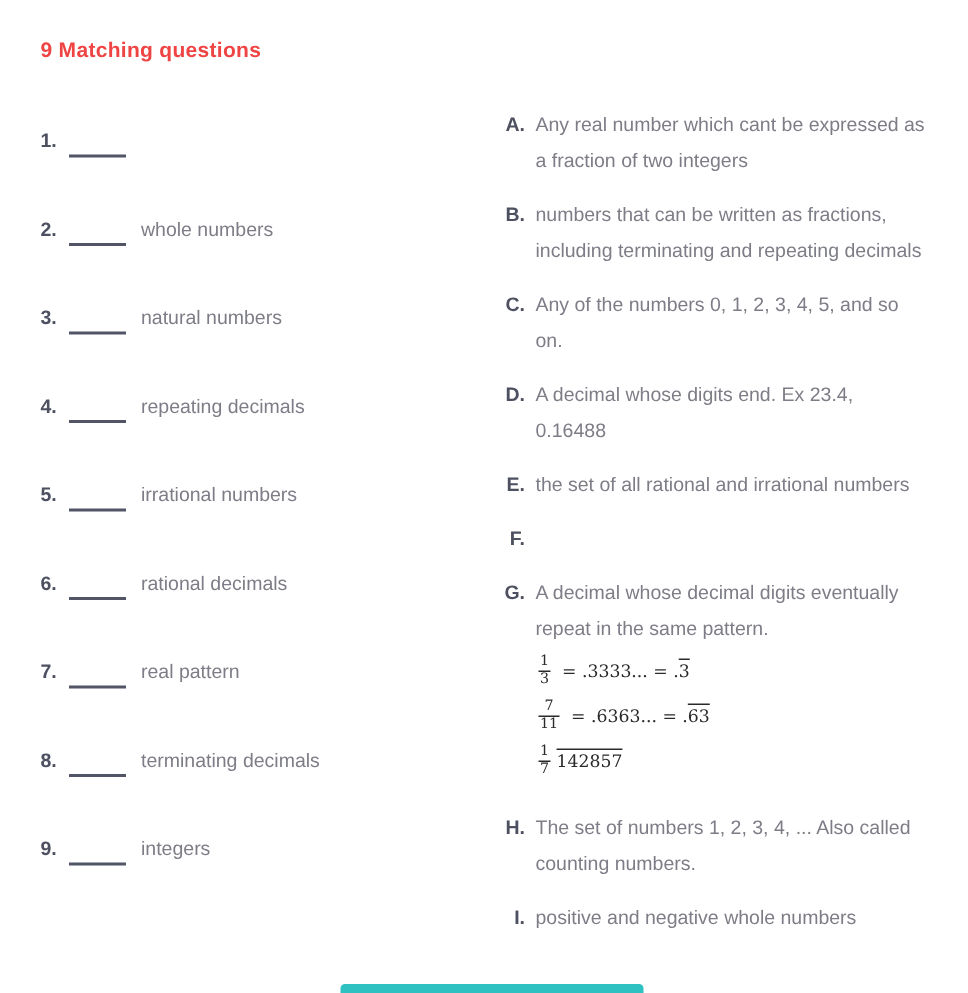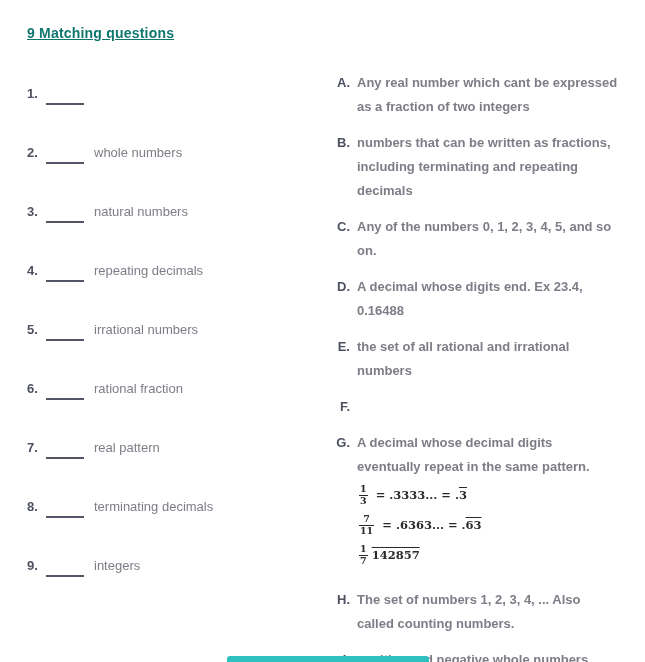--- a/index.html
+++ b/index.html
@@ -3,43 +3,42 @@
 <meta charset="utf-8">
 <style>
   html,body{margin:0;padding:0;background:#fff;}
   body{
     width:645px;height:662px;position:relative;overflow:hidden;
     font-family:"Liberation Sans",sans-serif;
     -webkit-font-smoothing:antialiased;
   }
   .page{padding:25px 27px 0 27px;}
   .title{
-    font-size:14px;font-weight:bold;color:#0f766e;margin:0 0 0 0;
+    font-size:14px;font-weight:bold;color:#ef4444;margin:0 0 0 0;
     letter-spacing:.2px;
-    text-decoration:underline;
   }
   .cols{display:flex;align-items:flex-start;}
   .qcol{width:303px;padding-top:42px;box-sizing:border-box;}
   .qrow{
     display:flex;align-items:baseline;
     font-size:13px;line-height:22px;margin-bottom:37px;
   }
   .qnum{color:#4d5060;font-weight:600;min-width:13px;}
   .blank{
     width:38px;height:13px;margin:0 10px 0 6px;
     border-bottom:2px solid #515566;align-self:flex-end;
   }
   .qterm{color:#7d7d87;}
   .acol{flex:1;padding-top:30px;box-sizing:border-box;}
   .arow{display:flex;margin-bottom:12px;}
   .aletter{
     width:20px;text-align:right;margin-right:7px;flex:0 0 20px;
     font-size:13px;font-weight:bold;color:#4d5060;line-height:24px;
   }
-  .abody{max-width:288px;font-weight:bold;}
+  .abody{max-width:288px;}
   .atext{font-size:13px;line-height:24px;color:#7d7d87;}
   .radical{
     font-family:"DejaVu Serif",serif;font-size:26px;color:#151515;
     margin:8px 0 10px 8px;letter-spacing:1px;
   }
   .radical .ov{text-decoration:overline;}
   .radical i{font-family:"DejaVu Serif",serif;}
   .frac-line{
     display:flex;align-items:center;height:24px;margin:4px 0 6px 2px;
     font-family:"DejaVu Serif",serif;font-size:11.5px;color:#2a2a2a;
@@ -90,21 +89,21 @@
 
   <div class="qrow">
     <span class="qnum">5.</span>
     <span class="blank"></span>
     <span class="qterm">irrational numbers</span>
   </div>
 
   <div class="qrow">
     <span class="qnum">6.</span>
     <span class="blank"></span>
-    <span class="qterm">rational fraction</span>
+    <span class="qterm">rational decimals</span>
   </div>
 
   <div class="qrow">
     <span class="qnum">7.</span>
     <span class="blank"></span>
     <span class="qterm">real pattern</span>
   </div>
 
   <div class="qrow">
     <span class="qnum">8.</span>

